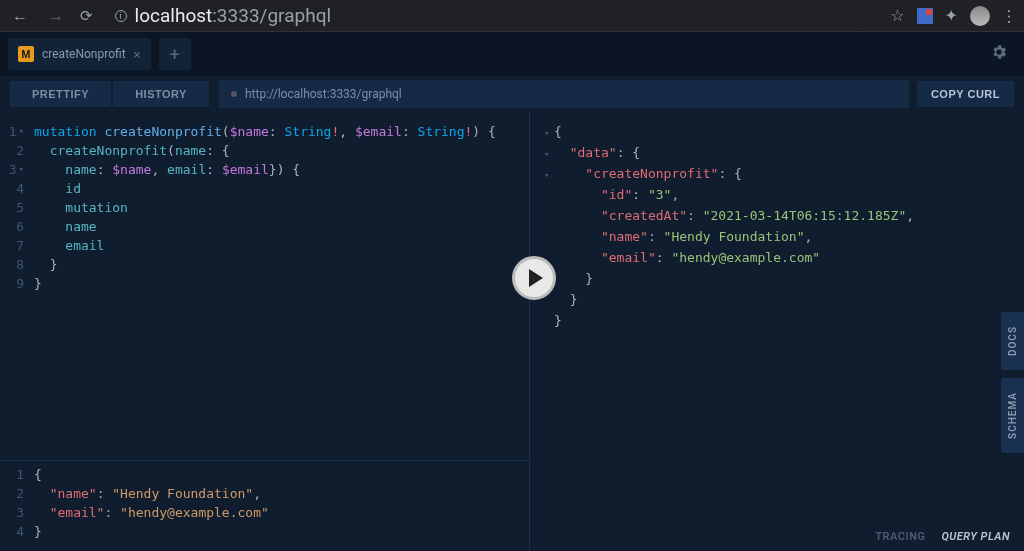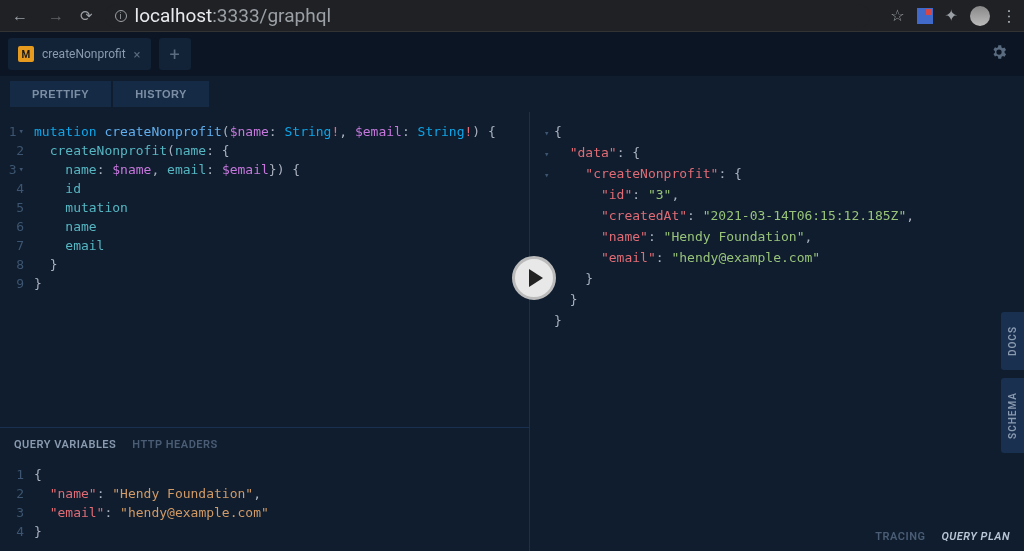--- a/index.html
+++ b/index.html
@@ -303,20 +303,25 @@
     <span class="gear-top">
       <svg width="18" height="18" viewBox="0 0 24 24" fill="#5a6b80">
           <path d="M19.4 13a7.5 7.5 0 000-2l2-1.6-2-3.4-2.4 1a7.5 7.5 0 00-1.7-1L15 3h-4l-.3 2.6a7.5 7.5 0 00-1.7 1l-2.4-1-2 3.4L6.6 11a7.5 7.5 0 000 2l-2 1.6 2 3.4 2.4-1a7.5 7.5 0 001.7 1L11 21h4l.3-2.6a7.5 7.5 0 001.7-1l2.4 1 2-3.4zM12 15.5A3.5 3.5 0 1115.5 12 3.5 3.5 0 0112 15.5z"></path>
         </svg>
     </span>
   </div>
 
   <div class="toolbar">
     <button class="tool-btn">PRETTIFY</button>
     <button class="tool-btn">HISTORY</button>
+    <div class="endpoint-input">
+      <span class="endpoint-dot"></span>
+      <span>http://localhost:3333/graphql</span>
+    </div>
+    <button class="copy-curl">COPY CURL</button>
   </div>
 
   <div class="workspace">
     <div class="left-pane">
       <div class="editor">
         <div class="gutter">
           <div class="gutter-line">1<span class="fold">▾</span></div>
           <div class="gutter-line">2</div>
           <div class="gutter-line">3<span class="fold">▾</span></div>
           <div class="gutter-line">4</div>
@@ -331,24 +336,20 @@
     <span class="tok-field">name</span><span class="tok-punct">: </span><span class="tok-var">$name</span><span class="tok-punct">, </span><span class="tok-field">email</span><span class="tok-punct">: </span><span class="tok-var">$email</span><span class="tok-punct">}) {</span>
     <span class="tok-field">id</span>
     <span class="tok-field">mutation</span>
     <span class="tok-field">name</span>
     <span class="tok-field">email</span>
   <span class="tok-punct">}</span>
 <span class="tok-punct">}</span></div>
       </div>
 
       <div class="vars-section">
-        <div class="vars-header">
-          <span class="vars-tab">QUERY VARIABLES</span>
-          <span class="vars-tab inactive">HTTP HEADERS</span>
-        </div>
         <div class="vars-editor">
           <div class="gutter">
             <div class="gutter-line">1</div>
             <div class="gutter-line">2</div>
             <div class="gutter-line">3</div>
             <div class="gutter-line">4</div>
           </div>
           <div class="code"><span class="tok-punct">{</span>
   <span class="tok-json-key">"name"</span><span class="tok-punct">: </span><span class="tok-str">"Hendy Foundation"</span><span class="tok-punct">,</span>
   <span class="tok-json-key">"email"</span><span class="tok-punct">: </span><span class="tok-str">"hendy@example.com"</span>

